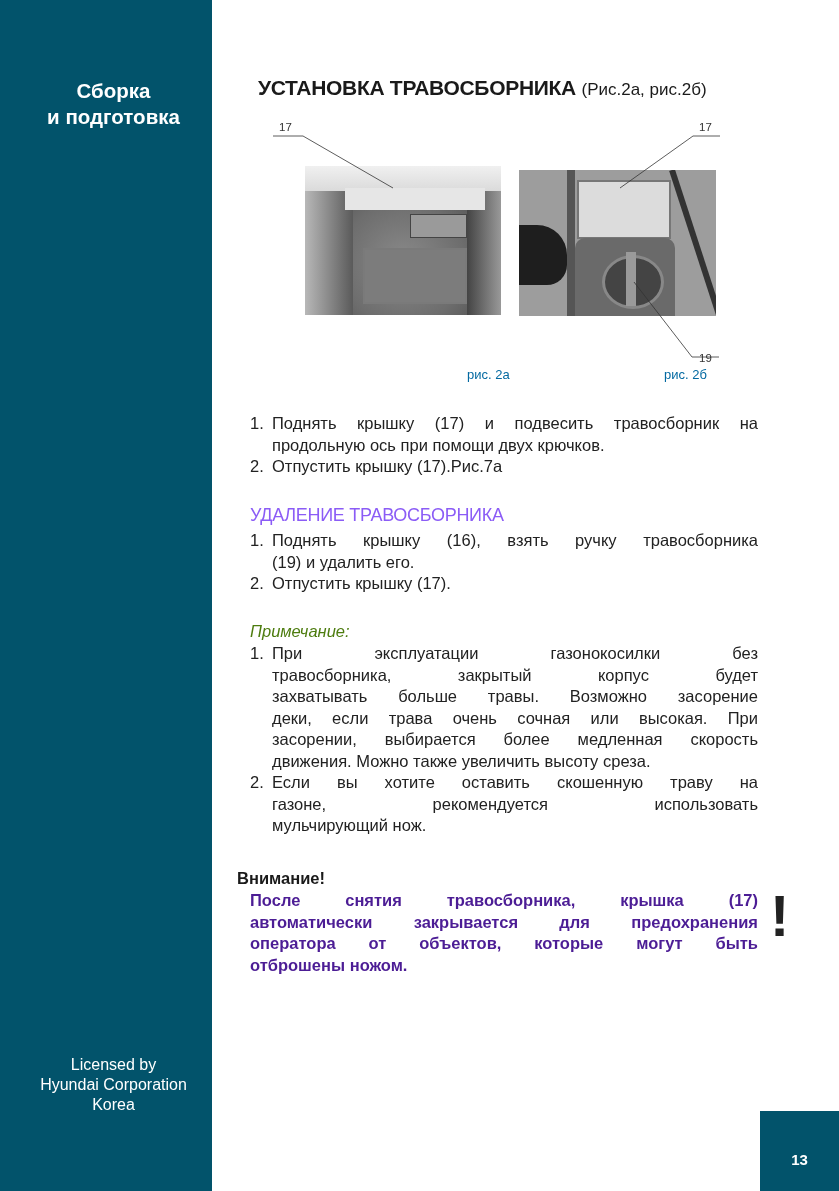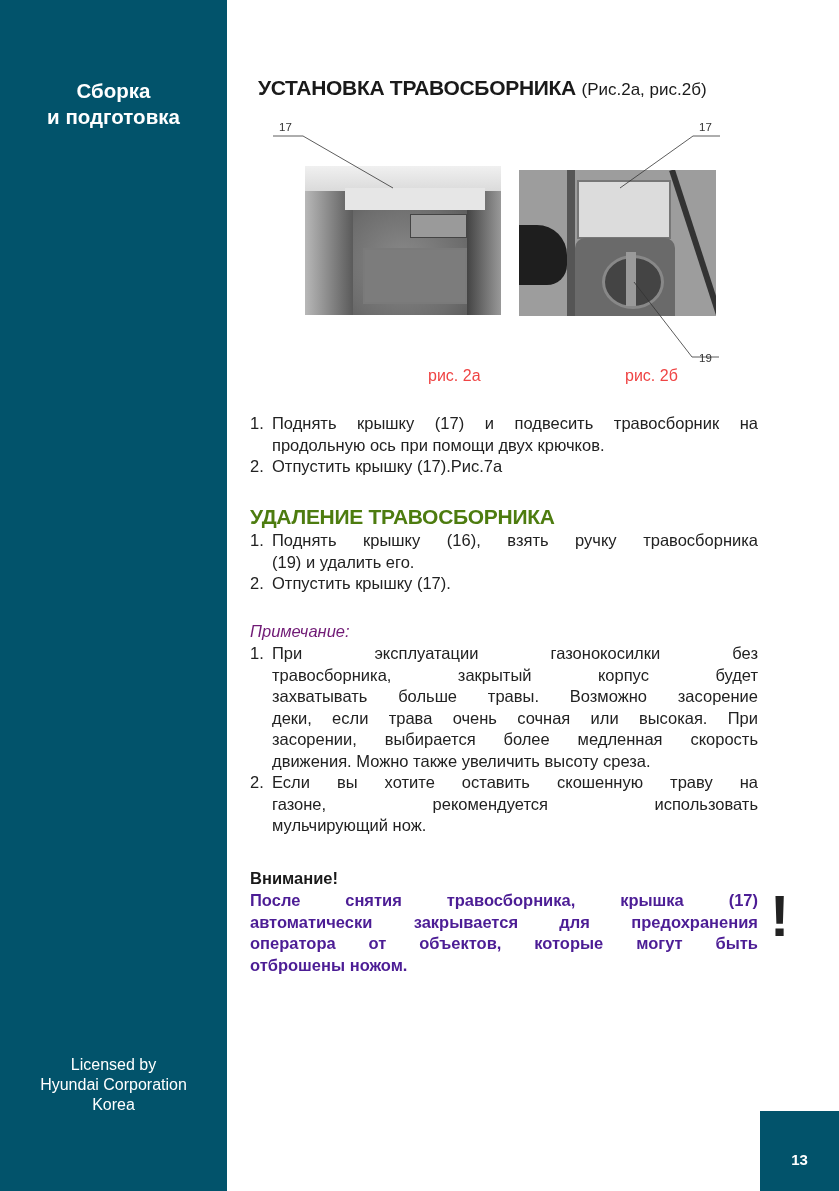--- a/index.html
+++ b/index.html
@@ -1,18 +1,18 @@
 <!DOCTYPE html>
 <html><head>
 <meta charset="utf-8">
 <style>
   html, body { margin:0; padding:0; }
   body { width:839px; height:1191px; position:relative; background:#ffffff; overflow:hidden;
          font-family:"Liberation Sans", sans-serif; color:#222; }
-  .sidebar { position:absolute; left:0; top:0; width:212px; height:1191px; background:#02536b;padding-left:15px; }
+  .sidebar { position:absolute; left:0; top:0; width:212px; height:1191px; background:#02536b; }
   .side-title { position:absolute; left:0; top:78px; width:227px; text-align:center; color:#fff;
                 font-weight:bold; font-size:20.5px; line-height:26px; }
   .side-title div { white-space:nowrap; }
   .license { position:absolute; left:0; top:1055px; width:227px; text-align:center; color:#fff;
              font-size:16px; line-height:20px; }
   .page-box { position:absolute; left:760px; top:1111px; width:79px; height:96px; background:#02536b;
               color:#fff; font-weight:bold; font-size:15px; display:flex; align-items:center; justify-content:center; }
   .h1 { position:absolute; left:250px; top:76px; font-size:21px; font-weight:bold; color:#1a1a1a; white-space:nowrap; letter-spacing:-0.3px;margin-left:8px; }
   .h1 .sub { font-weight:normal; font-size:17px; letter-spacing:0; }
   .photo { position:absolute; overflow:hidden; }
@@ -30,27 +30,27 @@
   .photo-b { left:519px; top:170px; width:197px; height:146px; background:#9d9d9d; }
   .photo-b .box { position:absolute; left:58px; top:10px; width:90px; height:55px; background:#dcdcdc; border:2px solid #777; }
   .photo-b .bag { position:absolute; left:56px; top:68px; width:100px; height:78px; background:#6a6a6a; border-radius:10px 10px 0 0; }
   .photo-b .oval { position:absolute; left:83px; top:85px; width:56px; height:48px; border-radius:50%; background:#444; border:3px solid #888; }
   .photo-b .handle { position:absolute; left:107px; top:82px; width:10px; height:54px; background:#9a9a9a; }
   .photo-b .boot { position:absolute; left:0; top:55px; width:48px; height:60px; background:#1e1e1e; border-radius:0 30px 20px 0; }
   .photo-b .rail1 { position:absolute; left:48px; top:0; width:8px; height:146px; background:#555; }
   .photo-b .rail2 { position:absolute; left:150px; top:0; width:6px; height:160px; background:#333; transform:rotate(-18deg); transform-origin:top; }
   .callout-num { position:absolute; font-size:11.5px; color:#333; }
   .callouts { position:absolute; left:0; top:0; }
-  .caption { position:absolute; font-size:16px; color:#ef4444; white-space:nowrap; }
+  .caption { position:absolute; font-size:13px; color:#0369a1; white-space:nowrap;margin-left:39px; }
   .para { position:absolute; left:250px; width:508px; font-size:16.5px; line-height:21.5px; color:#222; }
   .item { position:relative; padding-left:22px; text-align:justify; text-align-last:left; }
   .item .num { position:absolute; left:0; top:0; }
-  .h2 { position:absolute; left:250px; top:505px; font-size:21px; font-weight:bold; color:#4d7c0f; white-space:nowrap; letter-spacing:-0.3px; }
-  .note-title { position:absolute; left:250px; top:622px; font-style:italic; font-size:16.5px; color:#701a75; }
-  .warn-title { position:absolute; left:250px; top:869px; font-weight:bold; font-size:16.5px; color:#1a1a1a; }
+  .h2 { position:absolute; left:250px; top:505px; font-size:18px; font-weight:normal; color:#8b5cf6; white-space:nowrap; letter-spacing:-0.3px; }
+  .note-title { position:absolute; left:250px; top:622px; font-style:italic; font-size:16.5px; color:#4d7c0f; }
+  .warn-title { position:absolute; left:237px; top:869px; font-weight:bold; font-size:16.5px; color:#1a1a1a; }
   .warn-text { position:absolute; left:250px; top:890px; width:508px; font-weight:bold; font-size:16.5px; line-height:21.5px; color:#4c1d95; text-align:justify; text-align-last:left; }
   .warn-line { display:block; text-align:justify; text-align-last:justify; }
   .warn-line.last { text-align-last:left; }
   .bang { position:absolute; left:770px; top:887px; font-size:58px; font-weight:bold; color:#222; line-height:58px; font-family:"Liberation Sans", sans-serif; }
   .jl { display:block; text-align:justify; text-align-last:justify; }
   .ll { display:block; text-align-last:left; }
 </style>
 </head>
 <body>
 

